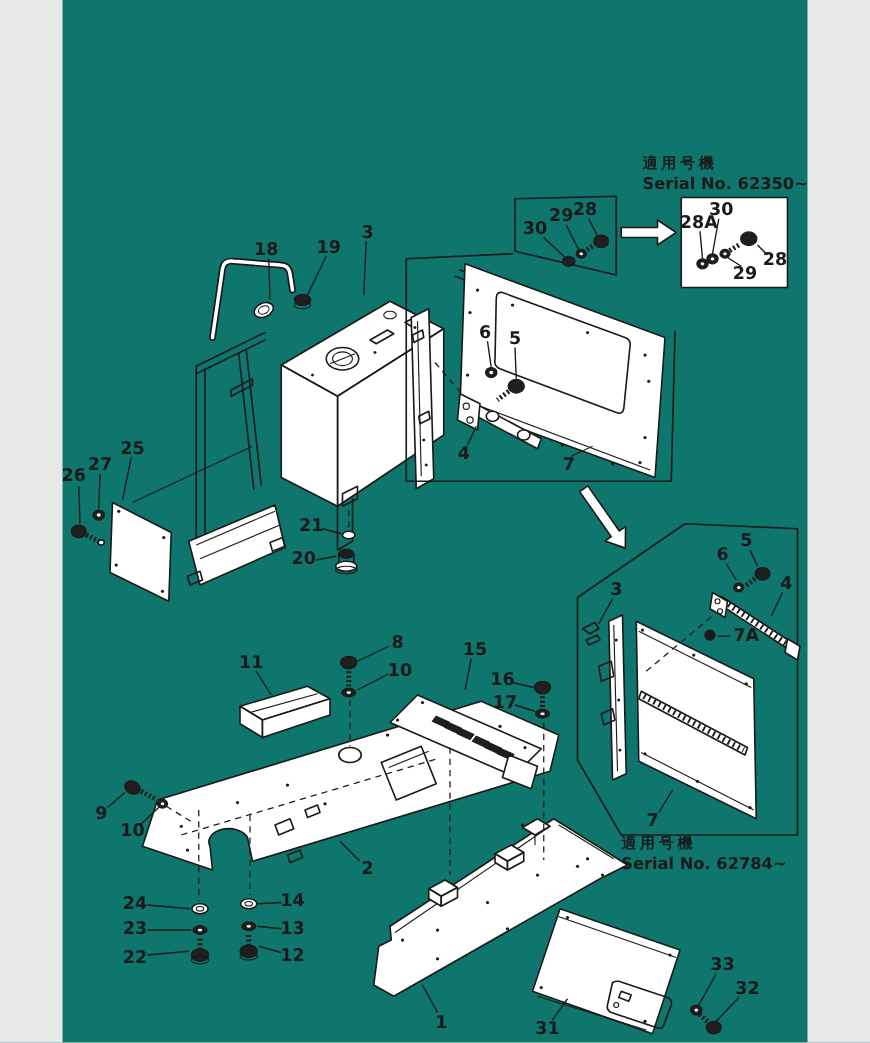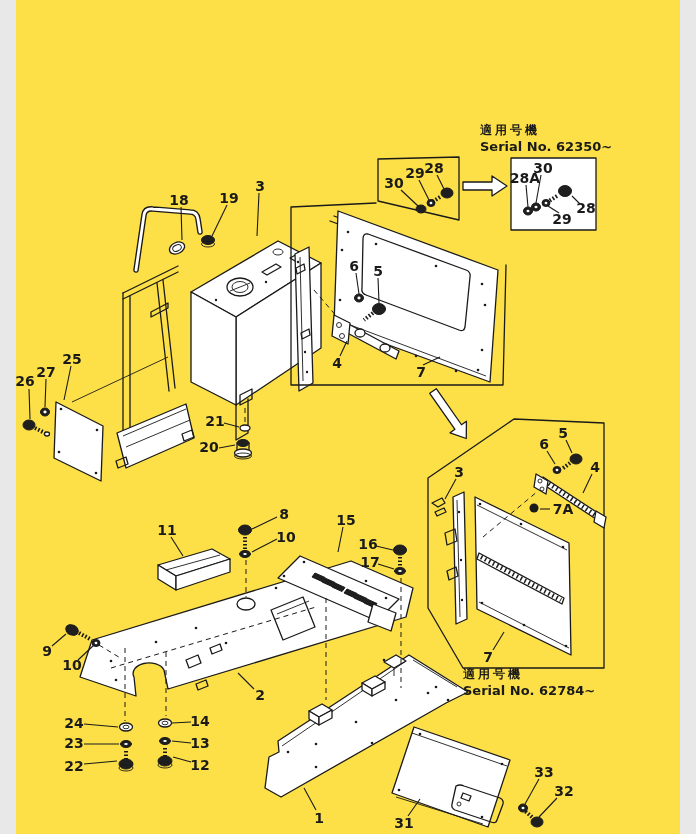--- a/index.html
+++ b/index.html
@@ -1,16 +1,16 @@
 <!DOCTYPE html>
 <html><head>
 <meta charset="utf-8">
 <style>
   html,body{margin:0;padding:0;background:#e8e8e8;}
-  .stage{position:relative;width:664px;height:834px;background:#fde047;margin:0 auto;
+  .stage{position:relative;width:596px;height:834px;background:#0f766e;margin:0 auto;
          font-family:"DejaVu Sans","Liberation Sans",sans-serif;overflow:hidden;}
   svg{position:absolute;left:0;top:0;}
   .callout{font:bold 14px "DejaVu Sans","Liberation Sans",sans-serif;fill:#1a1a1a;
            text-anchor:middle;dominant-baseline:central;}
   .leader{stroke:#1a1a1a;stroke-width:1.1;}
   .note-jp{font:bold 12px "DejaVu Sans","Liberation Sans",sans-serif;fill:#1a1a1a;letter-spacing:3px;}
   .note-en{font:bold 13px "DejaVu Sans","Liberation Sans",sans-serif;fill:#1a1a1a;}
   .ln{stroke:#1a1a1a;stroke-width:1.3;fill:none;stroke-linecap:round;stroke-linejoin:round;}
   .lnthin{stroke:#1a1a1a;stroke-width:0.9;fill:none;}
   .wfill{fill:#ffffff;}

